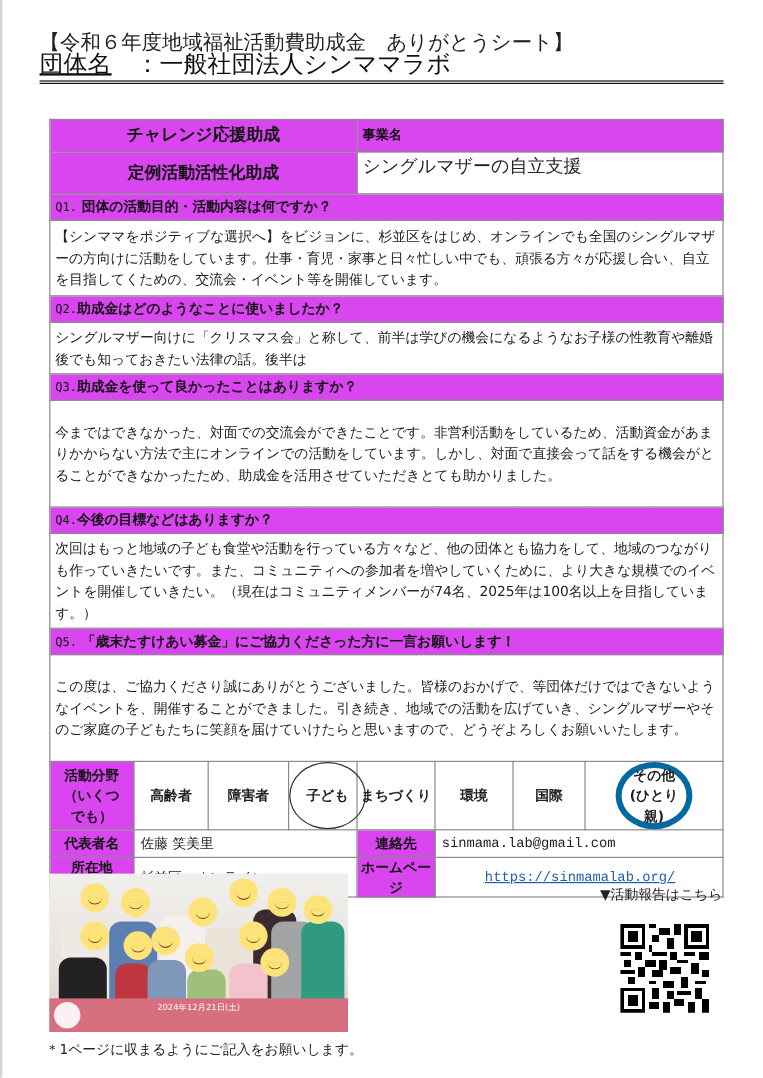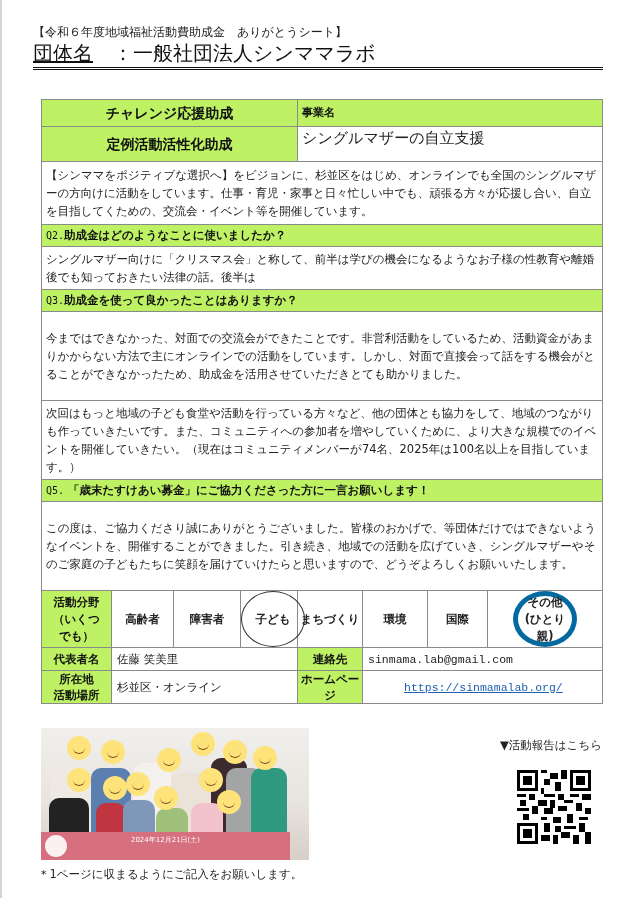--- a/index.html
+++ b/index.html
@@ -1,42 +1,42 @@
 <!DOCTYPE html>
 <html><head>
 <meta charset="utf-8">
 <style>
   html,body{margin:0;padding:0;}
   body{width:636px;height:898px;background:#fff;position:relative;overflow:hidden;
        font-family:"DejaVu Sans","Liberation Sans",sans-serif;color:#222;}
   .edge{position:absolute;left:0;top:0;width:2px;height:898px;background:#d4d4d4;}
-  .pre{position:absolute;left:33px;top:24px;font-size:12px;color:#222;}
+  .pre{position:absolute;left:33px;top:24px;font-size:17px;color:#222;}
   .title{position:absolute;left:33px;top:41px;width:570px;font-size:20px;color:#111;
          border-bottom:3px double #111;padding-bottom:1px;height:25px;line-height:25px;}
   .title .name{text-decoration:underline;}
   table.main{position:absolute;left:41px;top:99px;width:561px;border-collapse:collapse;table-layout:fixed;}
   table.main td{border:1px solid #8a8a8a;padding:0;vertical-align:middle;}
-  .yel{background:#bef264;margin-left:17px;}
+  .yel{background:#d946ef;margin-left:17px;}
   .grant{font-weight:bold;font-size:14px;text-align:center;height:26px;line-height:26px;color:#111;}
   .bizlabel{font-weight:bold;font-size:11px;height:18px;line-height:18px;padding-left:4px !important;color:#111;}
   .bizval{font-size:15px;height:32px;padding-left:4px !important;vertical-align:top !important;padding-top:2px !important;}
   .qh{font-weight:bold;font-size:11.5px;height:21px;padding-left:4px !important;color:#111;}
   .qh .qn{font-family:"DejaVu Sans Mono",monospace;font-weight:normal;font-size:10px;}
   .ans{font-size:11.5px;line-height:18px;padding:3px 4px !important;color:#222;}
   .cats td{height:50px;text-align:center;font-size:11.5px;font-weight:bold;color:#222;}
   .cats td.lab{font-weight:bold;line-height:17px;color:#111;}
   .circ{display:inline-block;border:1px solid #333;border-radius:50%;width:62px;height:54px;line-height:54px;}
   .circ2{display:inline-block;border:5px solid #0369a1;border-radius:50%;width:64px;height:56px;line-height:17px;padding-top:0;box-sizing:border-box;display:inline-flex;align-items:center;justify-content:center;}
   .info td{font-size:11.5px;height:22px;}
   .info td.lab{text-align:center;font-weight:bold;line-height:16px;color:#111;}
   .info td.val{padding-left:5px !important;}
   .mono{font-family:"Liberation Mono","DejaVu Sans Mono",monospace;font-size:11px;}
   .link{color:#1f5fb0;text-decoration:underline;margin-left:36px;}
   .photo{position:absolute;left:41px;top:728px;width:249px;height:132px;overflow:hidden;
-         background:linear-gradient(180deg,#f1efec 0%,#e8e4df 55%,#d7cfc8 100%);padding-left:19px;}
+         background:linear-gradient(180deg,#f1efec 0%,#e8e4df 55%,#d7cfc8 100%);}
   .banner{position:absolute;left:0;bottom:0;width:249px;height:28px;background:#d7707e;color:#fff;text-align:center;}
   .banner .d{font-size:7px;line-height:10px;padding-top:3px;}
   .banner .t{font-size:9.5px;font-weight:bold;line-height:12px;}
   .logo{position:absolute;left:4px;bottom:3px;width:22px;height:22px;border-radius:50%;background:#fff;opacity:.9;}
   .face{position:absolute;width:24px;height:24px;border-radius:50%;background:#fde37a;}
   .face::after{content:"";position:absolute;left:6px;top:12px;width:12px;height:5px;border-bottom:1.5px solid #7a4a20;border-radius:0 0 8px 8px;}
   .body{position:absolute;border-radius:10px 10px 0 0;}
   .qrlabel{position:absolute;left:500px;top:738px;font-size:11.5px;color:#222;}
   .qr{position:absolute;left:517px;top:770px;width:74px;height:74px;}
   .note{position:absolute;left:38px;top:867px;font-size:11.5px;color:#222;}
@@ -69,37 +69,43 @@
       <tr>
     <td class="yel grant" colspan="5">チャレンジ応援助成</td>
     <td class="yel bizlabel" colspan="6">事業名</td>
   </tr>
   <tr>
     <td class="yel grant" colspan="5" style="height:34px;line-height:34px;">定例活動活性化助成</td>
     <td class="bizval" colspan="6">シングルマザーの自立支援</td>
   </tr>
 
   <tr>
+        <td class="yel qh" colspan="11"><span class="qn">Q1.</span> <span>団体の活動目的・活動内容は何ですか？</span></td>
+      </tr>
+  <tr>
         <td class="ans" colspan="11" style="height:56px;">【シンママをポジティブな選択へ】をビジョンに、杉並区をはじめ、オンラインでも全国のシングルマザーの方向けに活動をしています。仕事・育児・家事と日々忙しい中でも、頑張る方々が応援し合い、自立を目指してくための、交流会・イベント等を開催しています。</td>
       </tr>
 
   <tr>
         <td class="yel qh" colspan="11"><span class="qn">Q2.</span><span>助成金はどのようなことに使いましたか？</span></td>
       </tr>
   <tr>
         <td class="ans" colspan="11" style="height:36px;">シングルマザー向けに「クリスマス会」と称して、前半は学びの機会になるようなお子様の性教育や離婚後でも知っておきたい法律の話。後半は</td>
       </tr>
 
   <tr>
         <td class="yel qh" colspan="11"><span class="qn">Q3.</span><span>助成金を使って良かったことはありますか？</span></td>
       </tr>
   <tr>
         <td class="ans" colspan="11" style="height:82px;">今まではできなかった、対面での交流会ができたことです。非営利活動をしているため、活動資金があまりかからない方法で主にオンラインでの活動をしています。しかし、対面で直接会って話をする機会がとることができなかったため、助成金を活用させていただきとても助かりました。</td>
       </tr>
 
+  <tr>
+        <td class="yel qh" colspan="11"><span class="qn">Q4.</span><span>今後の目標などはありますか？</span></td>
+      </tr>
   <tr>
         <td class="ans" colspan="11" style="height:70px;">次回はもっと地域の子ども食堂や活動を行っている方々など、他の団体とも協力をして、地域のつながりも作っていきたいです。また、コミュニティへの参加者を増やしていくために、より大きな規模でのイベントを開催していきたい。（現在はコミュニティメンバーが74名、2025年は100名以上を目指しています。）</td>
       </tr>
 
   <tr>
         <td class="yel qh" colspan="11"><span class="qn">Q5.</span> <span>「歳末たすけあい募金」にご協力くださった方に一言お願いします！</span></td>
       </tr>
   <tr>
         <td class="ans" colspan="11" style="height:82px;">この度は、ご協力くださり誠にありがとうございました。皆様のおかげで、等団体だけではできないようなイベントを、開催することができました。引き続き、地域での活動を広げていき、シングルマザーやそのご家庭の子どもたちに笑顔を届けていけたらと思いますので、どうぞよろしくお願いいたします。</td>
       </tr>

